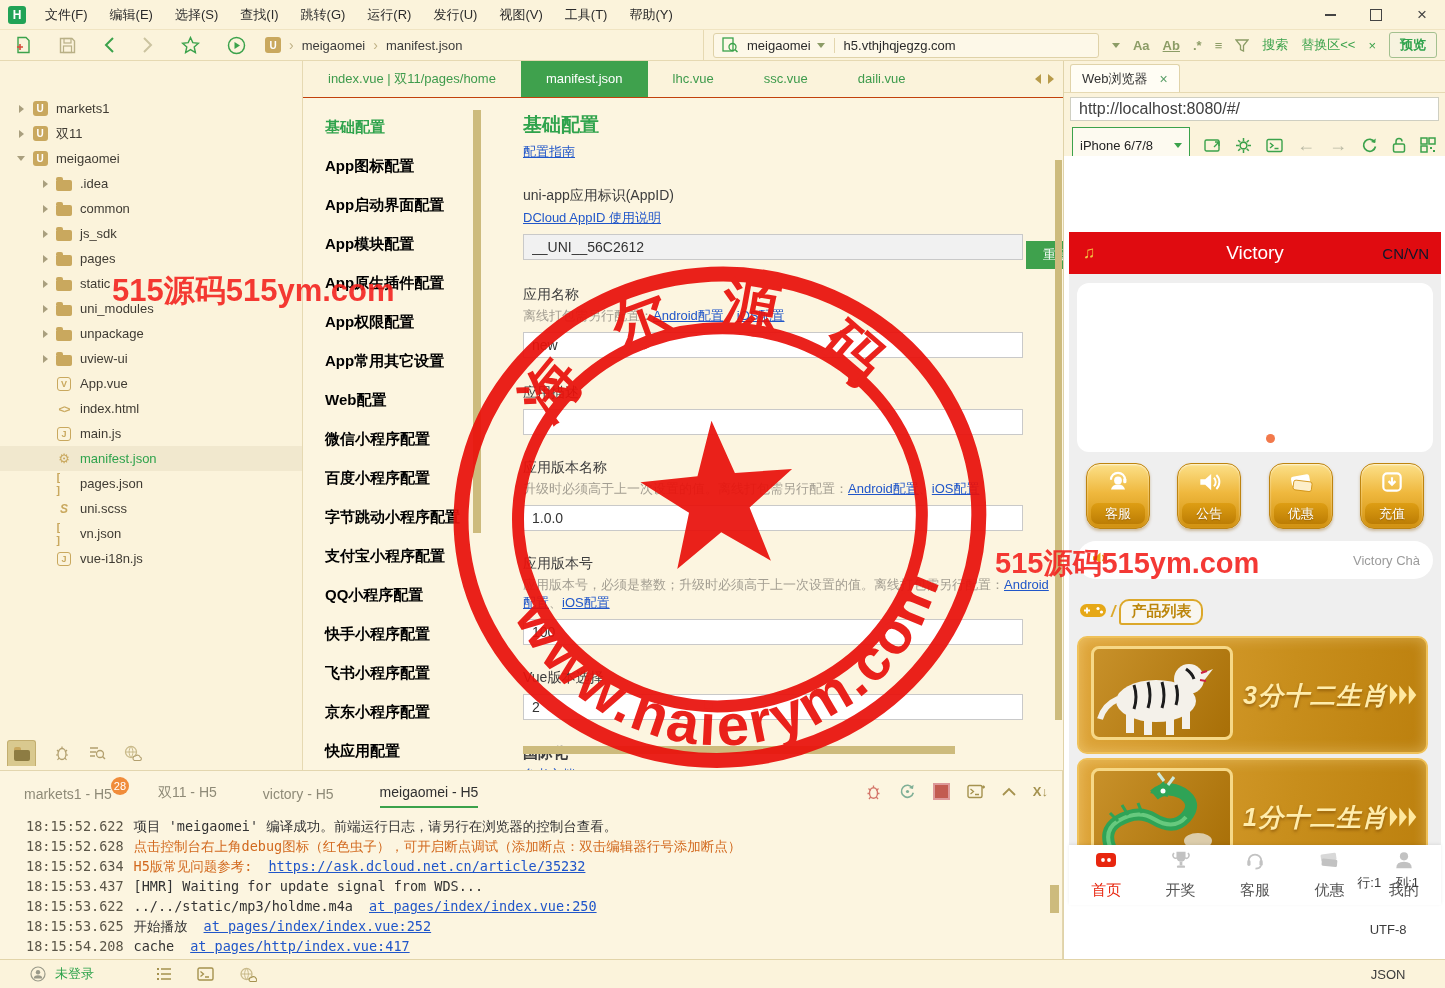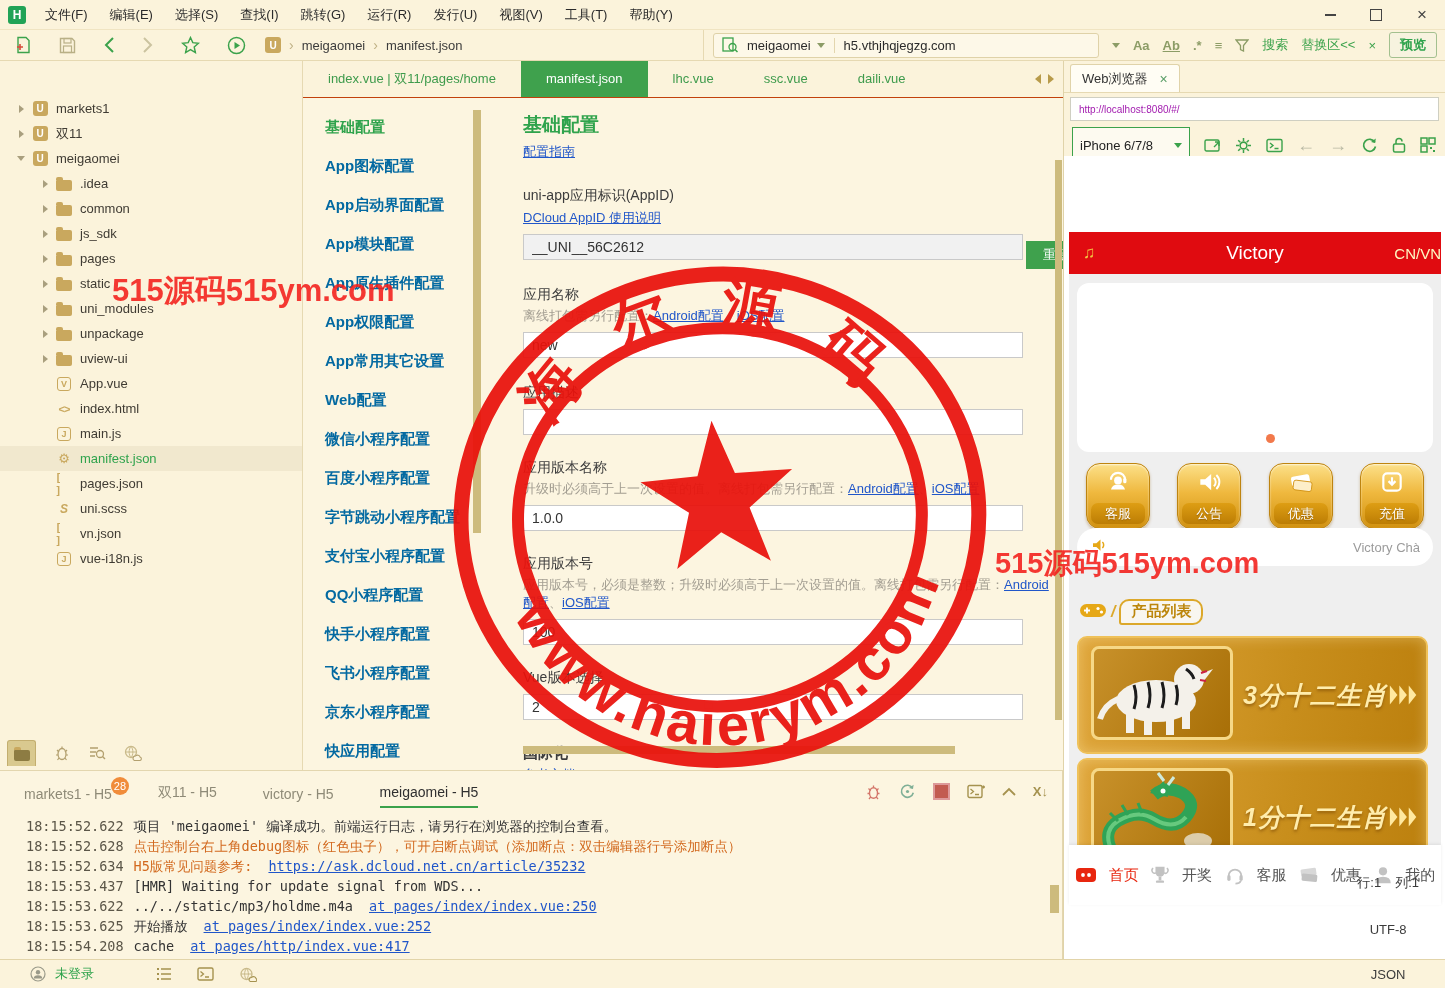--- a/index.html
+++ b/index.html
@@ -60,21 +60,21 @@
   .ttab-box{width:27px;height:25px;border:1px solid #C3AE6F;border-bottom:none;background:#D9C98F;display:flex;align-items:center;justify-content:center;border-radius:3px 3px 0 0;}
   
   .editor{position:absolute;left:303px;top:60px;width:760px;bottom:218px;overflow:hidden;background:#FCF5E0;}
   .etabs{height:37px;display:flex;align-items:stretch;border-bottom:1px solid #c2410c;background:#FBF3DB;}
   .etab{display:flex;align-items:center;justify-content:center;font-size:13px;color:#3E9B4C;padding:0 25px;white-space:nowrap;cursor:default;}
   .etab.active{background:#3FA14D;color:#fff;}
   .etab-arrows{margin-left:auto;display:flex;gap:7px;padding:0 9px;align-items:center;}
   .arr-l{width:0;height:0;border-right:6px solid #B89B4A;border-top:5px solid transparent;border-bottom:5px solid transparent;}
   .arr-r{width:0;height:0;border-left:6px solid #B89B4A;border-top:5px solid transparent;border-bottom:5px solid transparent;}
   .mnav{position:absolute;left:0;top:37px;width:170px;bottom:0;padding-top:10px;}
-  .mnav-item{height:39px;line-height:39px;padding-left:22px;font-size:15px;font-weight:600;color:#0369a1;white-space:nowrap;cursor:default;}
+  .mnav-item{height:39px;line-height:39px;padding-left:22px;font-size:15px;font-weight:600;color:#000000;white-space:nowrap;cursor:default;}
   .mnav-item.active{color:#2FA34C;}
   .mnav-scroll{position:absolute;left:170px;top:50px;width:8px;height:423px;background:#CDBB7D;}
   .mform{position:absolute;left:220px;top:37px;right:10px;bottom:0;color:#3C3C3C;}
   .f-head{font-size:19px;font-weight:700;color:#2FA34C;margin-top:15px;}
   .f-link{color:#2056C9;text-decoration:underline;font-size:13px;cursor:pointer;}
   .f-guide{margin-top:4px;}
   .f-label{margin-top:26px;font-size:14px;}
   .f-label.tight{margin-top:24px;}
   .f-note{margin-top:3px;font-size:13px;color:#A39E92;}
   .f-input{display:block;margin-top:7px;width:500px;height:26px;border:1px solid #C9C9C9;background:#fff;font-size:14px;padding:0 8px;box-sizing:border-box;font-family:inherit;color:#333;}
@@ -83,48 +83,48 @@
   .regen-btn{position:absolute;left:503px;top:7px;height:28px;width:86px;background:#3FA14D;color:#fff;border:none;font-size:13px;cursor:pointer;}
   .f-bold{font-weight:700;font-size:15px;margin-top:24px;}
   .mform-scroll{position:absolute;right:1px;top:100px;width:7px;height:560px;background:#CDBB7D;}
   .mform-hscroll{position:absolute;left:220px;bottom:16px;width:432px;height:8px;background:#CDBB7D;}
   
   .browser{position:absolute;left:1063px;top:60px;right:0;bottom:28px;background:#FBF3DB;border-left:1px solid #E0D3A9;box-sizing:border-box;}
   .b-tabs{height:32px;border-bottom:1px solid #E6D9B2;display:flex;align-items:flex-end;padding-left:6px;}
   .b-tab{height:27px;background:#FFFDF4;border:1px solid #E0D3A9;border-bottom:none;display:flex;align-items:center;gap:12px;padding:0 11px;font-size:13px;color:#333;border-radius:3px 3px 0 0;}
   .b-close{color:#5A9E68;font-size:14px;cursor:pointer;}
   .b-url-row{padding:4px 6px 3px;}
-  .b-url{width:100%;height:24px;border:1px solid #CFCFC2;background:#fff;font-size:10px;padding:0 8px;box-sizing:border-box;color:#a21caf;font-family:inherit;}
+  .b-url{width:100%;height:24px;border:1px solid #CFCFC2;background:#fff;font-size:16px;padding:0 8px;box-sizing:border-box;color:#404040;font-family:inherit;}
   .b-dev-row{display:flex;align-items:center;gap:14px;padding:3px 8px 6px;}
   .b-select{width:118px;height:36px;border:1px solid #3BA24B;display:flex;align-items:center;justify-content:space-between;padding:0 7px;font-size:13px;color:#222;background:#FDFAF0;box-sizing:border-box;cursor:pointer;}
   .b-viewport{position:absolute;left:0;right:0;top:96px;bottom:0;background:#fff;overflow:hidden;}
   .phone-app{position:absolute;left:5px;right:4px;top:76px;bottom:0;background:#fff;}
   .app-header{height:42px;background:#E00B10;display:flex;align-items:center;position:relative;}
   .music-note{color:#F2C441;font-size:17px;margin-left:14px;}
   .app-title{position:absolute;left:50%;transform:translateX(-50%);color:#fff;font-size:19px;}
-  .lang-switch{position:absolute;right:0;color:#fef9c3;font-size:15px;cursor:pointer;}
+  .lang-switch{position:absolute;right:12px;color:#0f172a;font-size:15px;cursor:pointer;}
   .app-content{position:absolute;top:42px;left:0;right:0;height:571px;background:#EFEFEF;overflow:hidden;}
   .carousel{position:absolute;top:9px;left:8px;right:8px;height:169px;background:#fff;border-radius:12px;}
   .carousel-dot{position:absolute;left:53%;bottom:9px;width:9px;height:9px;border-radius:50%;background:#F2794B;}
   .quick-row{position:absolute;top:189px;left:0;right:0;height:74px;display:flex;justify-content:space-between;padding:0 17px;}
   .quick-btn{position:relative;width:62px;height:64px;border-radius:14px;background:linear-gradient(180deg,#FCE089 0%,#EFB83E 45%,#D19110 100%);border:1px solid #BE8410;box-shadow:inset 0 1px 2px rgba(255,255,255,.7),0 2px 3px rgba(140,90,0,.35);cursor:pointer;}
   .quick-icon{position:absolute;top:5px;left:0;right:0;display:flex;justify-content:center;}
   .quick-label{position:absolute;left:4px;right:4px;bottom:4px;height:21px;border-radius:7px;background:linear-gradient(180deg,#DE9E14,#BC7D04);color:#fff;font-size:13px;display:flex;align-items:center;justify-content:center;text-shadow:0 1px 1px rgba(100,60,0,.5);}
-  .marquee{position:absolute;top:254px;left:8px;right:8px;height:38px;background:#fff;border-radius:19px;display:flex;align-items:center;padding:0 13px;box-sizing:border-box;}
+  .marquee{position:absolute;top:267px;left:8px;right:8px;height:38px;background:#fff;border-radius:19px;display:flex;align-items:center;padding:0 13px;box-sizing:border-box;}
   .marquee-text{margin-left:auto;color:#9b9b9b;font-size:13px;white-space:nowrap;overflow:hidden;}
   .section-head{position:absolute;top:325px;left:10px;display:flex;align-items:center;gap:4px;}
   .slash{color:#DCA82A;font-style:italic;font-weight:700;font-size:16px;}
   .section-tag{border:2px solid #DCA82A;border-radius:10px 10px 10px 3px;padding:1px 10px 2px;color:#BC860B;font-weight:700;font-size:15px;background:rgba(255,252,240,.55);}
   .product-card{position:absolute;left:8px;right:13px;height:114px;border-radius:10px;border:2px solid #EFC159;background:linear-gradient(100deg,#DFA53A 0%,#C88E1C 60%,#BC800E 100%);box-shadow:inset 0 0 14px rgba(255,235,170,.4);cursor:pointer;}
   .pc1{top:362px}.pc2{top:484px}
   .pc-frame{position:absolute;left:12px;top:8px;width:142px;height:94px;border:3px solid #F6D887;border-radius:8px;background:linear-gradient(120deg,#C8912A,#A86F07);overflow:hidden;box-sizing:border-box;}
   .pc-title{position:absolute;left:164px;right:6px;top:0;bottom:0;display:flex;align-items:center;justify-content:center;gap:0;}
   .pc-title span{font-style:italic;font-weight:700;font-size:25px;color:#FFEDAD;text-shadow:0 2px 3px rgba(110,60,0,.55);letter-spacing:1px;white-space:nowrap;}
   .app-tabbar{position:absolute;top:613px;left:0;right:0;height:60px;background:#fff;display:flex;box-shadow:0 -1px 3px rgba(0,0,0,.08);}
-  .tab-item{flex:1;display:flex;flex-direction:row;align-items:center;justify-content:center;gap:11px;font-size:15px;color:#555;cursor:pointer;}
+  .tab-item{flex:1;display:flex;flex-direction:column;align-items:center;justify-content:center;gap:11px;font-size:15px;color:#555;cursor:pointer;}
   .tab-item.active{color:#E8260F;}
   
   .console{position:absolute;left:0;top:770px;width:1063px;height:190px;background:#FCF5E0;border-top:1px solid #E3D6AF;border-right:1px solid #E3D6AF;box-sizing:border-box;}
   .con-tabs{display:flex;align-items:flex-end;gap:46px;padding:11px 0 0 24px;font-size:14px;color:#8E8A77;height:26px;box-sizing:content-box;}
   .con-tab{position:relative;cursor:pointer;padding-bottom:6px;}
   .con-tab.active{color:#2F2F2F;border-bottom:2px solid #3BA24B;}
   .badge{position:absolute;top:-9px;right:-17px;background:#F08C3A;color:#fff;border-radius:50%;min-width:18px;height:18px;font-size:11px;display:flex;align-items:center;justify-content:center;}
   .badge:empty{display:none;}
   .con-icons{position:absolute;right:14px;top:12px;display:flex;gap:17px;align-items:center;}
   .con-log{padding:8px 0 0 26px;font-family:"DejaVu Sans Mono",monospace;font-size:13.5px;line-height:20px;white-space:nowrap;}

